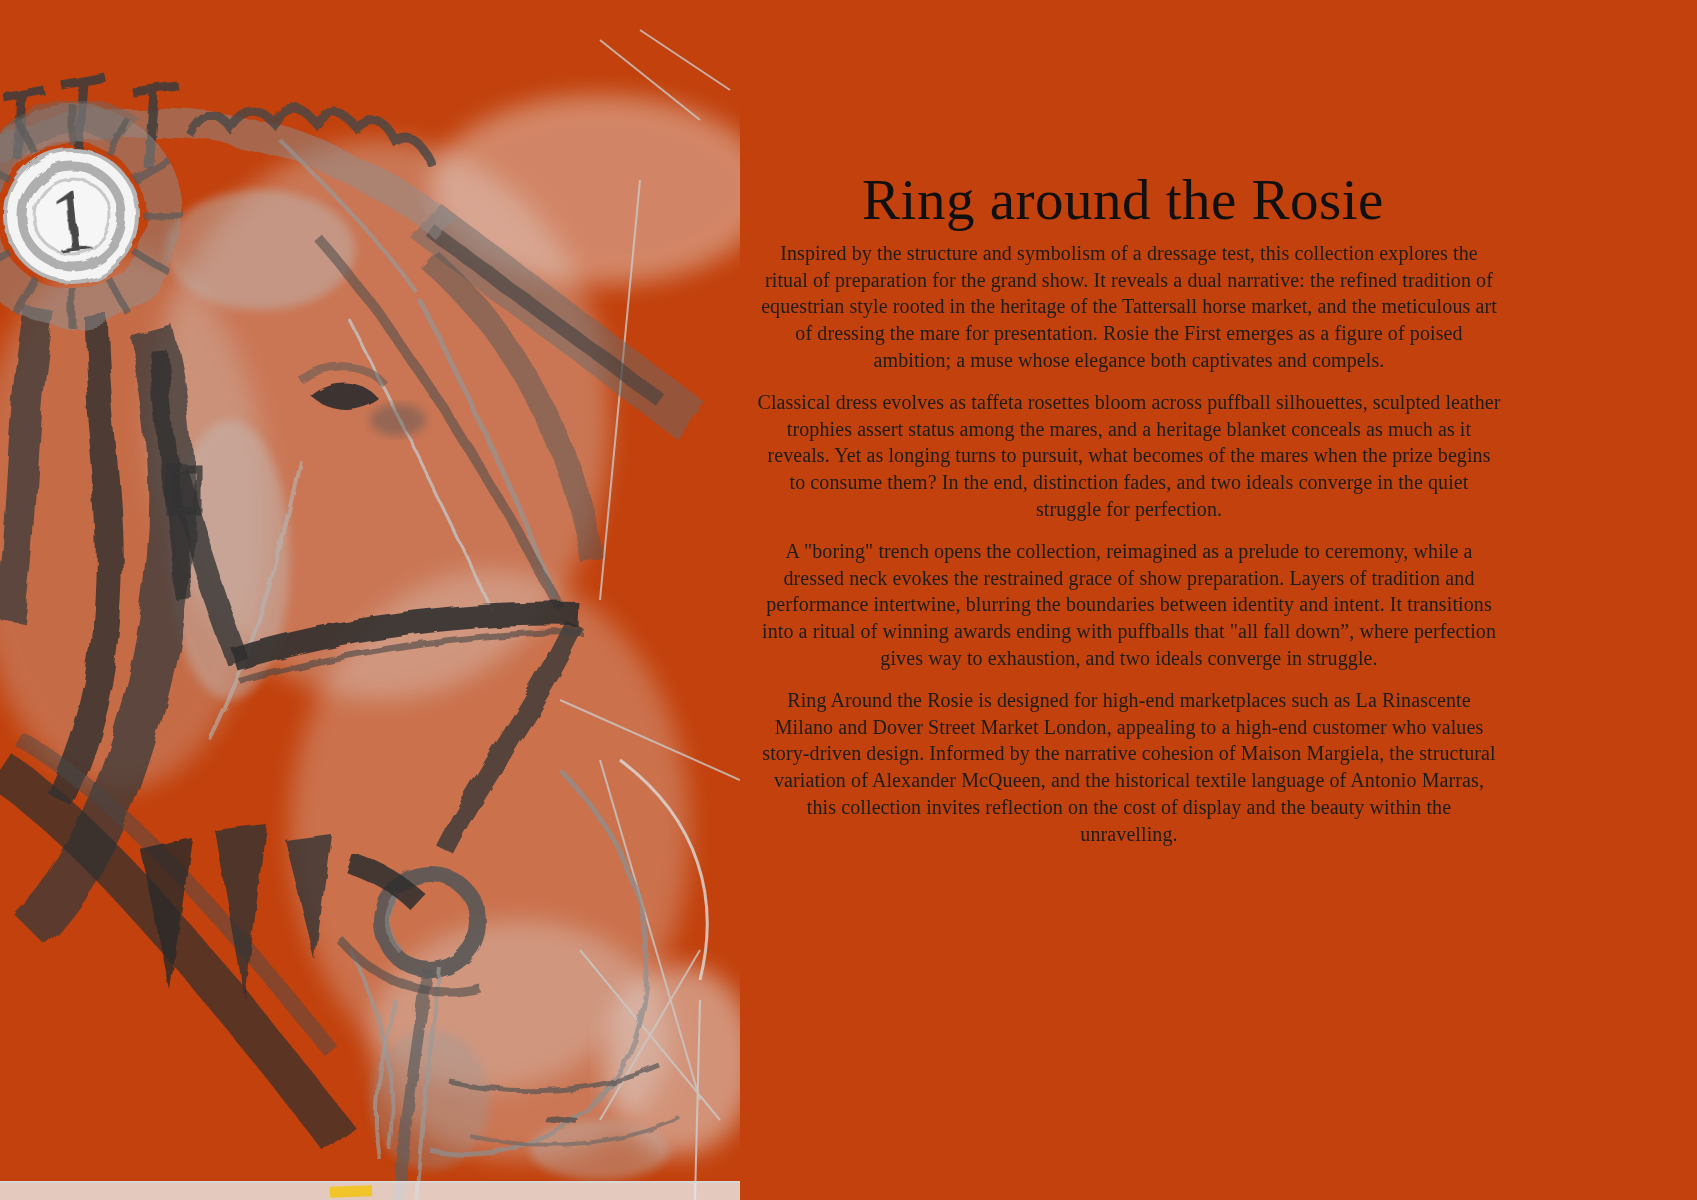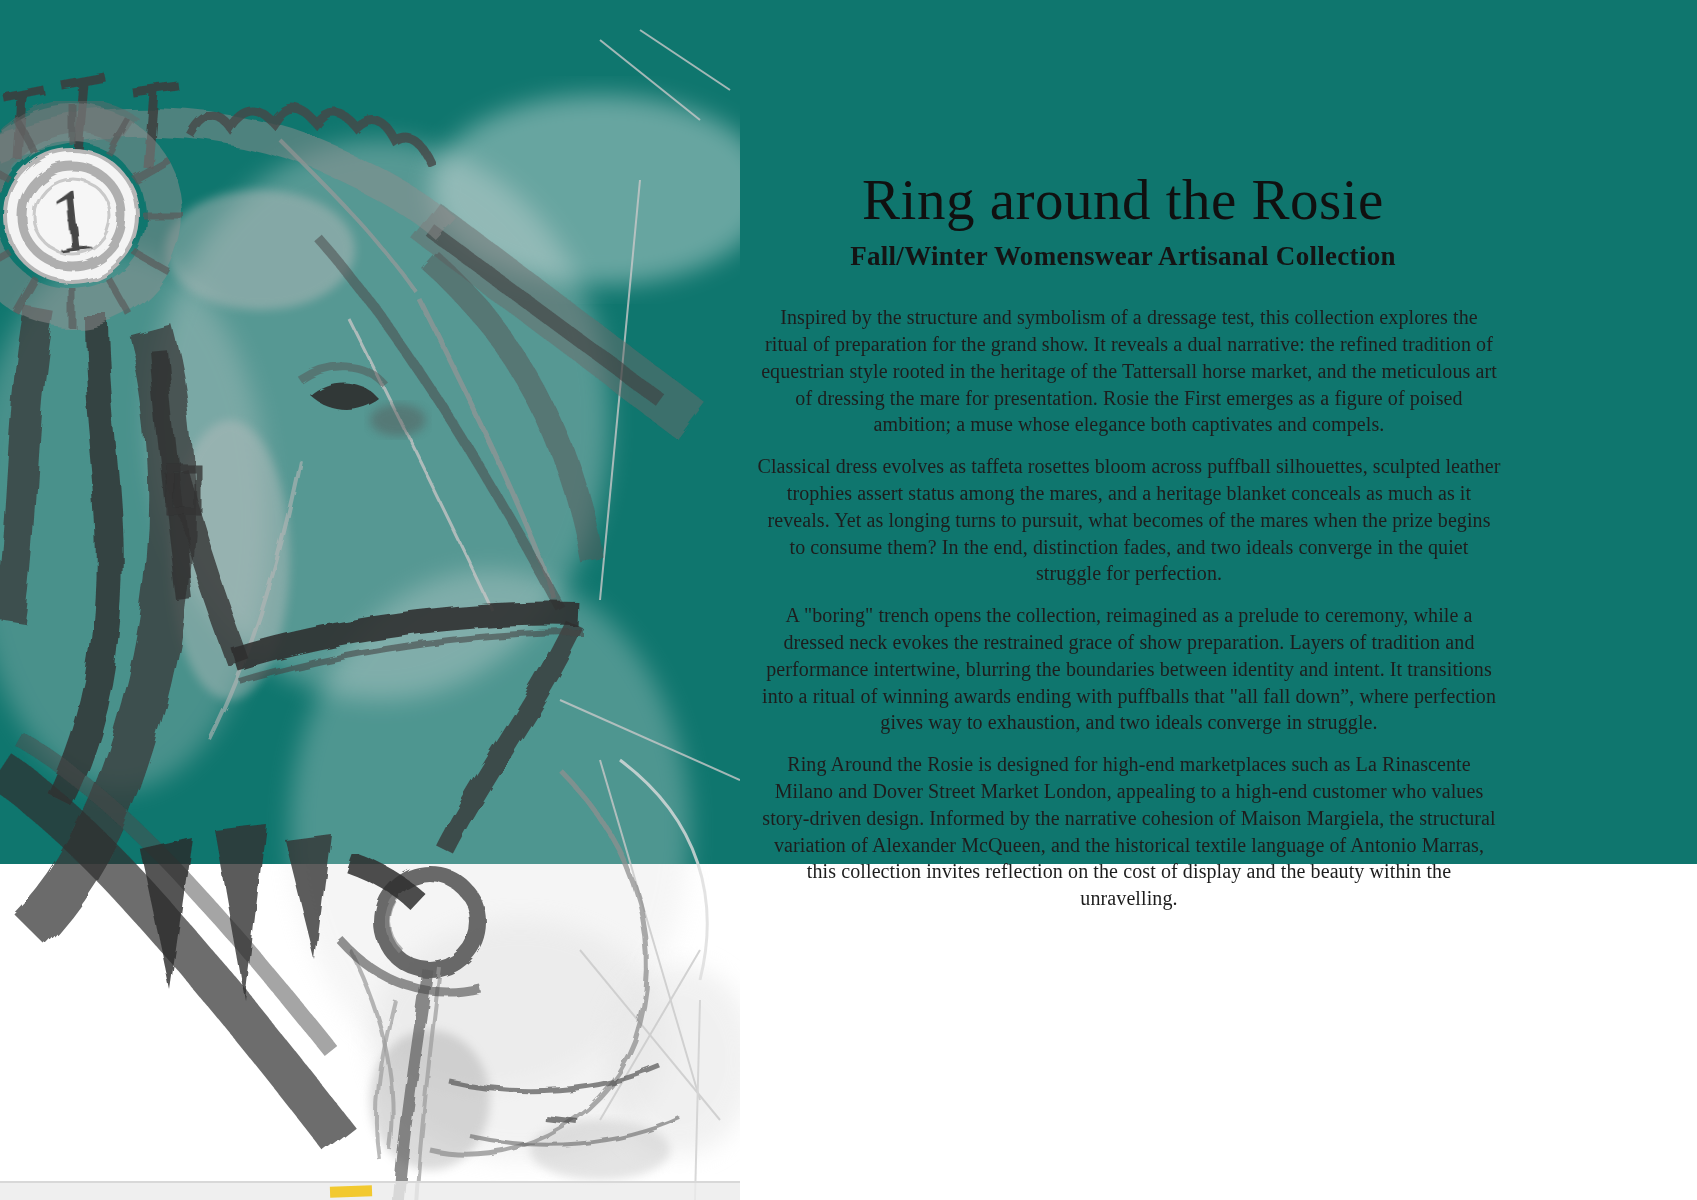--- a/index.html
+++ b/index.html
@@ -7,22 +7,22 @@
     padding: 0;
     width: 1697px;
     height: 1200px;
     background: #ffffff;
     overflow: hidden;
     font-family: "Liberation Serif", "DejaVu Serif", serif;
   }
   .page {
     position: relative;
     width: 1697px;
-    height: 864px;
-    background: #0f766e;
+    height: 1200px;
+    background: #c2410c;
   }
   .art-pane {
     position: absolute;
     left: 0; top: 0;
     width: 740px; height: 1200px;
   }
   .art-pane svg { display: block; }
   .text-pane {
     position: absolute;
     left: 745px;
@@ -201,20 +201,19 @@
       <g>
         <rect x="0" y="1181" width="740" height="19" fill="#ebebeb" opacity="0.8"></rect>
         <path d="M 0,1182 L 740,1182" stroke="#d8d8d8" stroke-width="2" fill="none"></path>
         <rect x="330" y="1186" width="42" height="11" transform="rotate(-2 351 1191)" opacity="0.9" fill="#f2c41a"></rect>
       </g>
     </svg>
   </div>
 
   <div class="text-pane">
     <h1 class="title">Ring around the Rosie</h1>
-    <h2 class="subtitle">Fall/Winter Womenswear Artisanal Collection</h2>
     <p class="body-para">Inspired by the structure and symbolism of a dressage test, this collection explores the ritual of preparation for the grand show. It reveals a dual narrative: the refined tradition of equestrian style rooted in the heritage of the Tattersall horse market, and the meticulous art of dressing the mare for presentation. Rosie the First emerges as a figure of poised ambition; a muse whose elegance both captivates and compels.</p>
     <p class="body-para">Classical dress evolves as taffeta rosettes bloom across puffball silhouettes, sculpted leather trophies assert status among the mares, and a heritage blanket conceals as much as it reveals. Yet as longing turns to pursuit, what becomes of the mares when the prize begins to consume them? In the end, distinction fades, and two ideals converge in the quiet struggle for perfection.</p>
     <p class="body-para">A "boring" trench opens the collection, reimagined as a prelude to ceremony, while a dressed neck evokes the restrained grace of show preparation. Layers of tradition and performance intertwine, blurring the boundaries between identity and intent. It transitions into a ritual of winning awards ending with puffballs that "all fall down”, where perfection gives way to exhaustion, and two ideals converge in struggle.</p>
     <p class="body-para">Ring Around the Rosie is designed for high-end marketplaces such as La Rinascente Milano and Dover Street Market London, appealing to a high-end customer who values story-driven design. Informed by the narrative cohesion of Maison Margiela, the structural variation of Alexander McQueen, and the historical textile language of Antonio Marras, this collection invites reflection on the cost of display and the beauty within the unravelling.</p>
   </div>
 
 </div>
 
 </body></html>

